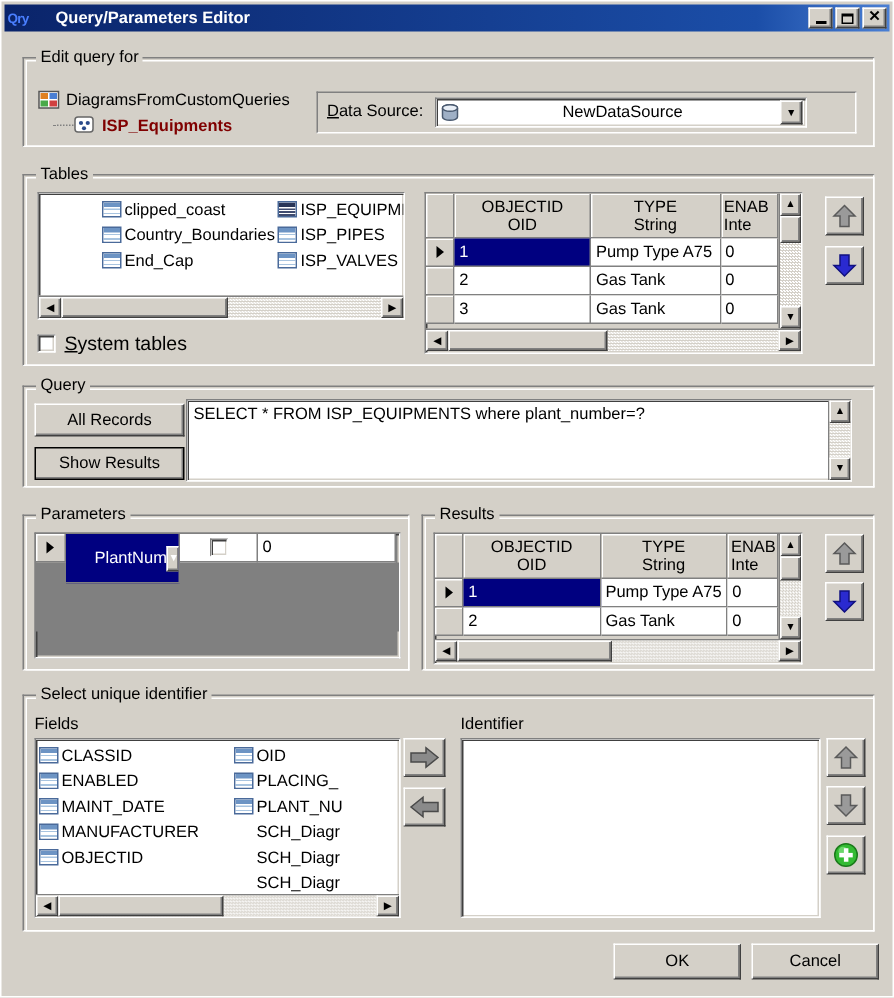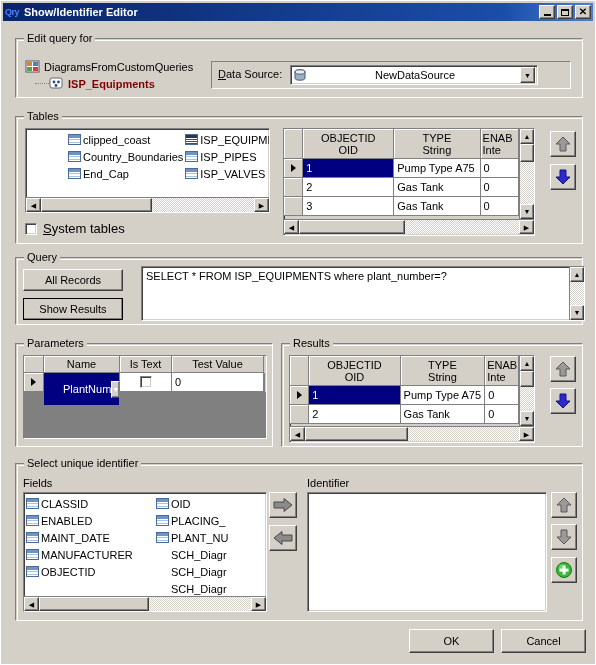--- a/index.html
+++ b/index.html
@@ -15,21 +15,21 @@
     border:1px solid #fff;
     box-sizing:border-box;
   }
   
   .titlebar{
     position:absolute;left:2px;top:2px;right:2px;height:18px;
     background:linear-gradient(to right,#0a246a,#1b4ea8 85%,#4a7fd4);
     display:flex;align-items:center;
   }
   .title-icon{
-    width:16px;height:14px;margin-left:2px;margin-right:3px;
+    width:16px;height:14px;margin-left:2px;margin-right:16px;
     color:#4a7fff;font-size:9px;font-weight:bold;line-height:14px;
     font-family:"Liberation Sans",sans-serif;letter-spacing:-0.5px;
   }
   .title-text{color:#fff;font-weight:bold;font-size:11px;flex:1;}
   .title-btns{display:flex;gap:2px;margin-right:2px;}
   .tbtn{
     width:16px;height:14px;background:#d4d0c8;
     border-top:1px solid #fff;border-left:1px solid #fff;
     border-right:1px solid #404040;border-bottom:1px solid #404040;
     box-shadow:inset -1px -1px 0 #808080;
@@ -127,21 +127,21 @@
   u{text-decoration:underline;}
   .dbicon{width:14px;height:13px;position:relative;flex:0 0 14px;margin:0 3px 0 2px;}
 </style>
 </head>
 <body>
 
 <div class="window">
 
   <div class="titlebar">
     <div class="title-icon">Qry</div>
-    <div class="title-text">Show/Identifier Editor</div>
+    <div class="title-text">Query/Parameters Editor</div>
     <div class="title-btns">
       <div class="tbtn min">
           <div class="g">
             <div class="bar"></div>
           </div>
         </div>
       <div class="tbtn max">
           <div class="g">
             <div class="sq"></div>
           </div>
@@ -316,39 +316,33 @@
 
   <div class="group" style="left:14px;top:256px;width:568px;height:68px;">
     <div class="group-title">Query</div>
   </div>
   <div class="btn" style="position:absolute;left:22px;top:268px;width:100px;height:22px;">
     <span>All Records</span>
   </div>
   <div class="btn def" style="position:absolute;left:22px;top:297px;width:100px;height:22px;">
     <span>Show Results</span>
   </div>
-  <div class="sunken" style="position:absolute;left:140px;top:265px;width:444px;height:55px;display:flex;overflow:hidden;">
+  <div class="sunken" style="position:absolute;left:123px;top:265px;width:444px;height:55px;display:flex;overflow:hidden;">
     <div style="flex:1;padding:3px 4px;font-size:11px;">SELECT * FROM ISP_EQUIPMENTS where plant_number=?</div>
     <div class="vscroll">
       <div class="vs-btn">▲</div>
       <div class="vs-track"></div>
       <div class="vs-btn">▼</div>
     </div>
   </div>
 
   <div class="group" style="left:14px;top:342px;width:258px;height:104px;">
     <div class="group-title">Parameters</div>
   </div>
   <div class="sunken" style="position:absolute;left:22px;top:354px;width:244px;height:84px;overflow:hidden;background:#808080;">
-    <div class="g-head" style="height:17px;">
-      <div class="cell rowhdr" style="width:20px;height:17px;"></div>
-      <div class="cell" style="width:76px;height:17px;">Name</div>
-      <div class="cell" style="width:52px;height:17px;">Is Text</div>
-      <div class="cell" style="width:92px;height:17px;">Test Value</div>
-    </div>
     <div class="g-row" style="height:19px;">
       <div class="cell rowhdr" style="width:20px;">
           <div class="arrow-r"></div>
         </div>
       <div class="cell sel" style="width:76px;padding:16px;position:relative;">
         <span style="padding-left:3px;flex:1;">PlantNum</span>
         <div class="combo-arrow" style="height:17px;width:15px;">▼</div>
       </div>
       <div class="cell" style="width:52px;justify-content:center;padding-left:0;">
         <div class="chk"></div>

